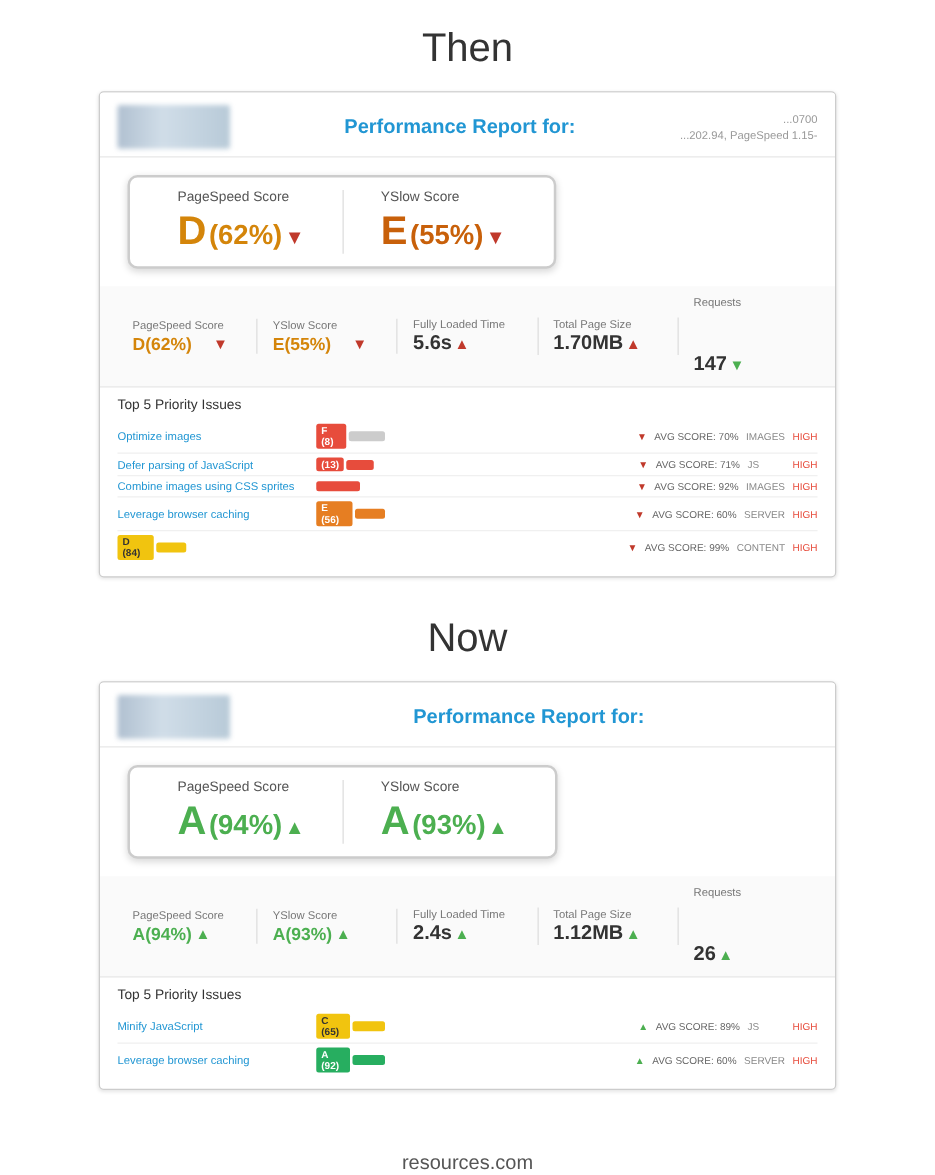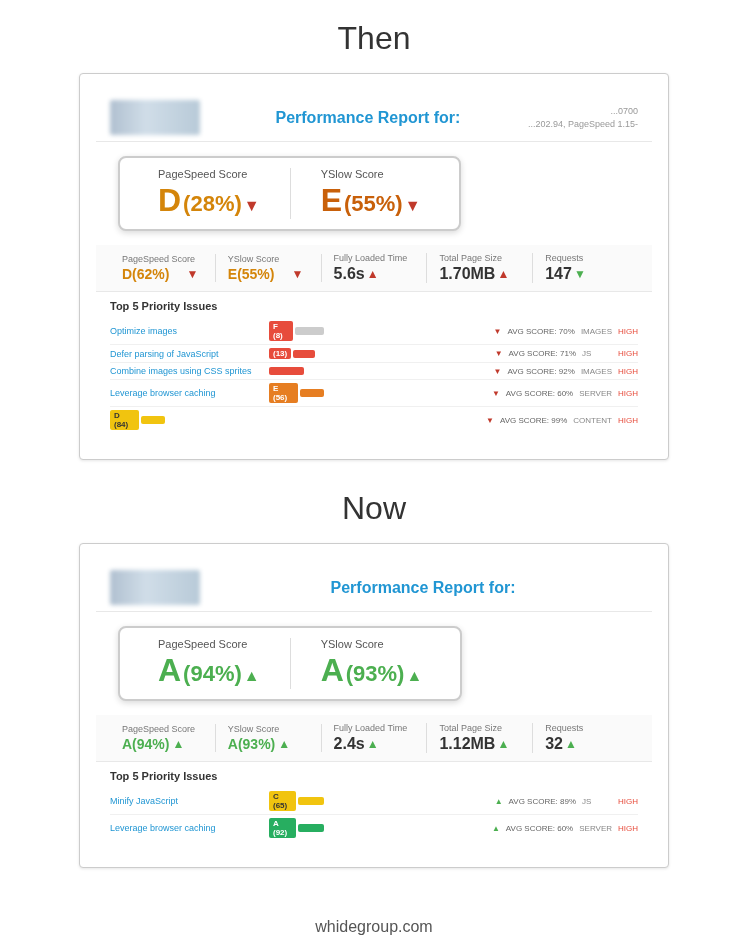--- a/index.html
+++ b/index.html
@@ -20,21 +20,21 @@
       color: #333;
       margin-bottom: 16px;
       text-align: center;
     }
 
     .report-card {
       width: 590px;
       border: 1px solid #ccc;
       border-radius: 4px;
       background: #fff;
-      padding: 16px;
+      padding: 0;
       overflow: hidden;
       margin-bottom: 30px;
       box-shadow: 0 1px 3px rgba(0,0,0,0.1);
     }
 
     
     .report-header {
       display: flex;
       align-items: center;
       padding: 10px 14px 6px;
@@ -117,20 +117,21 @@
       display: flex;
       flex-direction: column;
       align-items: flex-start;
       padding: 0 12px;
       border-right: 1px solid #ddd;
       flex: 1;
     }
 
     .stat-item:last-child {
       border-right: none;
+      gap: 34px;
     }
 
     .stat-label {
       font-size: 9px;
       color: #777;
       margin-bottom: 2px;
       font-weight: 500;
     }
 
     .stat-value-then {
@@ -162,21 +163,21 @@
     .stat-arrow-up { color: #c0392b; font-size: 12px; margin-left: 2px; }
     .stat-arrow-down-good { color: #4caf50; font-size: 12px; margin-left: 2px; }
 
     
     .issues-section {
       padding: 8px 14px 10px;
     }
 
     .issues-title {
       font-size: 11px;
-      font-weight: bold;
+      font-weight: normal;
       color: #333;
       margin-bottom: 6px;
     }
 
     .issue-row {
       display: flex;
       align-items: center;
       padding: 3px 0;
       border-bottom: 1px solid #f0f0f0;
       font-size: 9px;
@@ -285,21 +286,21 @@
       <div>...202.94, PageSpeed 1.15-</div>
     </div>
   </div>
 
   <div style="padding: 6px 10px;">
     <div class="score-bubble">
       <div class="score-item">
         <div class="score-label">PageSpeed Score</div>
         <div class="score-value-then score-letter-d">
           <span>D</span>
-          <span class="score-pct-then">(28%)</span>
+          <span class="score-pct-then">(62%)</span>
           <span class="arrow-down">▼</span>
         </div>
       </div>
       <div class="score-item">
         <div class="score-label">YSlow Score</div>
         <div class="score-value-then score-letter-e">
           <span>E</span>
           <span class="score-pct-then">(55%)</span>
           <span class="arrow-down">▼</span>
         </div>
@@ -472,21 +473,21 @@
     <div class="stat-item">
       <div class="stat-label">Total Page Size</div>
       <div class="stat-value-time">
         <span>1.12MB</span>
         <span class="stat-arrow-down-good">▲</span>
       </div>
     </div>
     <div class="stat-item">
       <div class="stat-label">Requests</div>
       <div class="stat-value-time">
-        <span>32</span>
+        <span>26</span>
         <span class="stat-arrow-down-good">▲</span>
       </div>
     </div>
   </div>
 
   <div class="issues-section">
     <div class="issues-title">Top 5 Priority Issues</div>
     <div id="now-issues-list">
         <div class="issue-row">
     <span class="issue-name">Minify JavaScript</span>
@@ -512,13 +513,13 @@
       <span class="avg-score">AVG SCORE: 60%</span>
       <span class="issue-type">SERVER</span>
       <span class="issue-priority">HIGH</span>
     </div>
   </div>
       </div>
   </div>
 
 </div>
 
-<div class="footer-text">whidegroup.com</div>
+<div class="footer-text">resources.com</div>
 
 </body></html>

